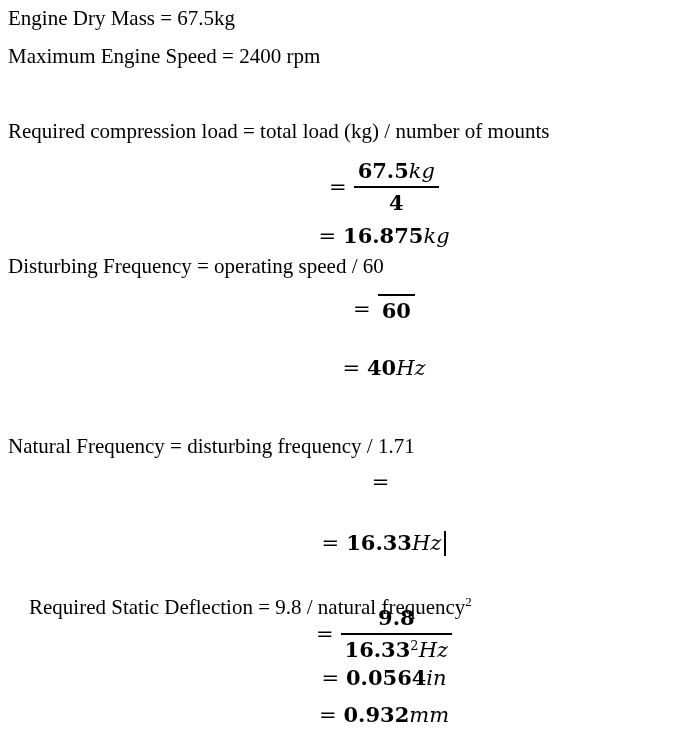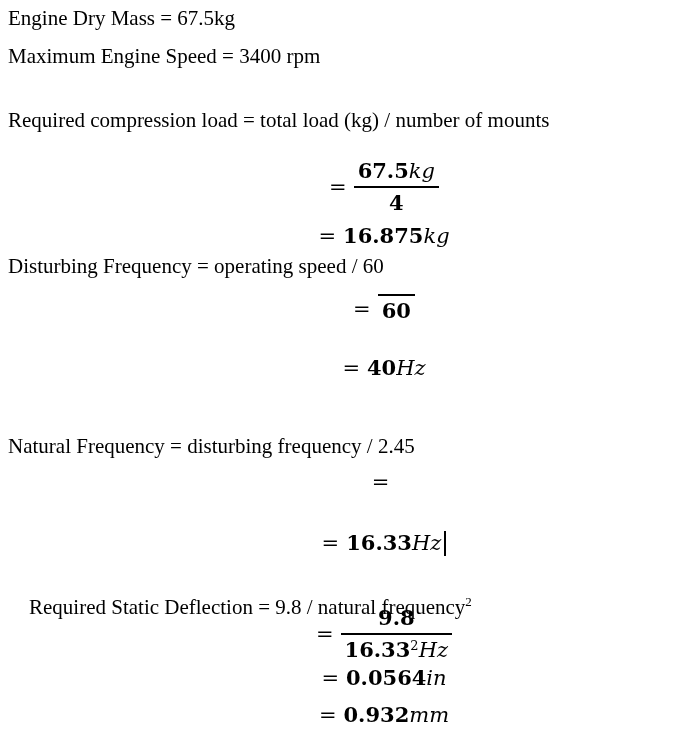--- a/index.html
+++ b/index.html
@@ -52,23 +52,23 @@
     margin-left:3px;
   }
 </style>
 </head>
 <body>
 
 <div class="page">
 
   <div class="tline" style="top:6px">Engine Dry Mass = 67.5kg</div>
 
-  <div class="tline" style="top:44px">Maximum Engine Speed = 3400 rpm</div>
+  <div class="tline" style="top:44px">Maximum Engine Speed = 2400 rpm</div>
 
-  <div class="tline" style="top:108px">Required compression load = total load (kg) / number of mounts</div>
+  <div class="tline" style="top:119px">Required compression load = total load (kg) / number of mounts</div>
 
   <div class="eqrow frac-row" style="top:158px">
     <span class="meq">=</span>
     <span class="frac">
       <span class="num"><span class="mval">67.5</span><span class="mi">kg</span></span>
       <span class="rule"></span>
       <span class="den"><span class="mval">4</span></span>
     </span>
   </div>
 
@@ -88,21 +88,21 @@
     </span>
   </div>
 
   <div class="eqrow result-row" style="top:355px">
     <span class="meq">=</span>
     <span class="mval">40</span>
       <span class="mi">Hz</span>
   </div>
 
 
-  <div class="tline" style="top:434px">Natural Frequency = disturbing frequency / 2.45</div>
+  <div class="tline" style="top:434px">Natural Frequency = disturbing frequency / 1.71</div>
 
   <div class="eqrow frac-row" style="top:469px">
     <span class="meq">=</span>
   </div>
 
   <div class="eqrow result-row" style="top:530px">
     <span class="meq">=</span>
     <span class="mval">16.33</span>
       <span class="mi">Hz</span>
     <span class="caret"></span>

